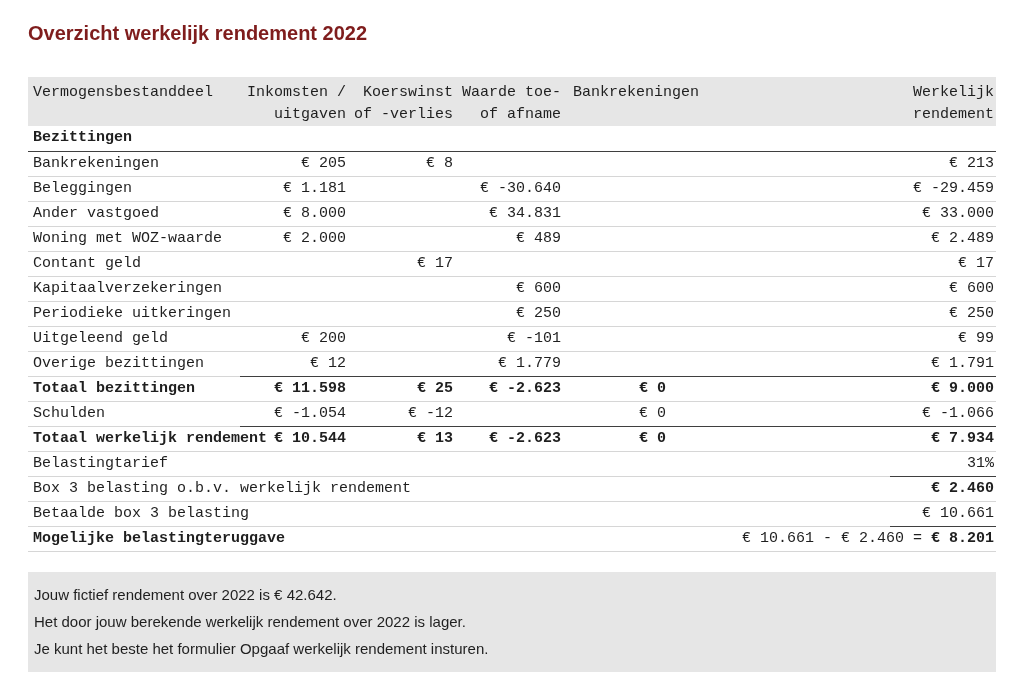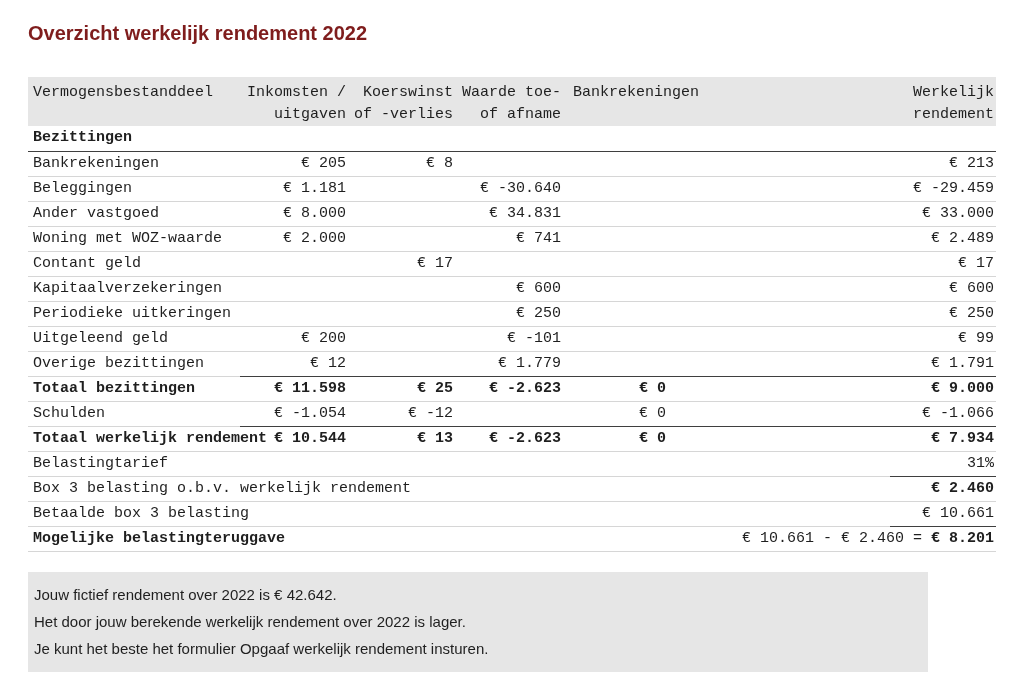--- a/index.html
+++ b/index.html
@@ -43,21 +43,21 @@
   td.b, tr.bold-row td{ font-weight:700; }
   tr.light > td{ border-bottom:1px solid var(--light); }
   tr.dark-full > td{ border-bottom:1px solid var(--dark); }
   tr.dark-cols > td{ border-bottom:1px solid var(--dark); }
   tr.dark-cols > td:first-child{ border-bottom-color:var(--light); }
   tr.dark-last > td{ border-bottom:1px solid var(--light); }
   tr.dark-last > td:last-child{ border-bottom-color:var(--dark); }
   td.formula{ text-align:right; }
   td.formula span{ position:relative;left:34px;text-align:center; }
   .info-box{
-    width:900px;margin:20px 0 0 28px;
+    width:968px;margin:20px 0 0 28px;
     background:var(--band);
     padding:9px 8px 10px 6px;
     font-size:15px;line-height:27px;color:var(--text);
   }
   .info-box p{ margin:0; }
 </style>
 </head>
 <body>
 
 <div class="page">
@@ -135,21 +135,21 @@
           <td class="num"></td>
           <td class="num">€ 34.831</td>
           <td class="num"></td>
           <td></td>
           <td class="num">€ 33.000</td>
         </tr>
         <tr class="light">
           <td>Woning met WOZ-waarde</td>
           <td class="num">€ 2.000</td>
           <td class="num"></td>
-          <td class="num">€ 741</td>
+          <td class="num">€ 489</td>
           <td class="num"></td>
           <td></td>
           <td class="num">€ 2.489</td>
         </tr>
         <tr class="light">
           <td>Contant geld</td>
           <td class="num"></td>
           <td class="num">€ 17</td>
           <td class="num"></td>
           <td class="num"></td>

